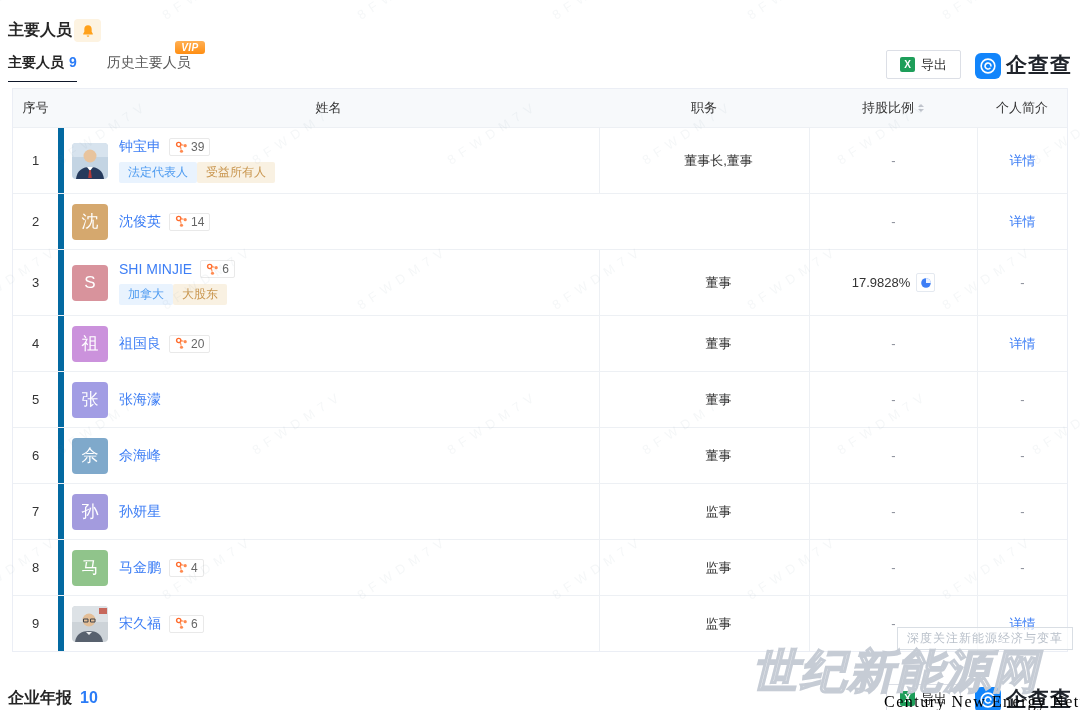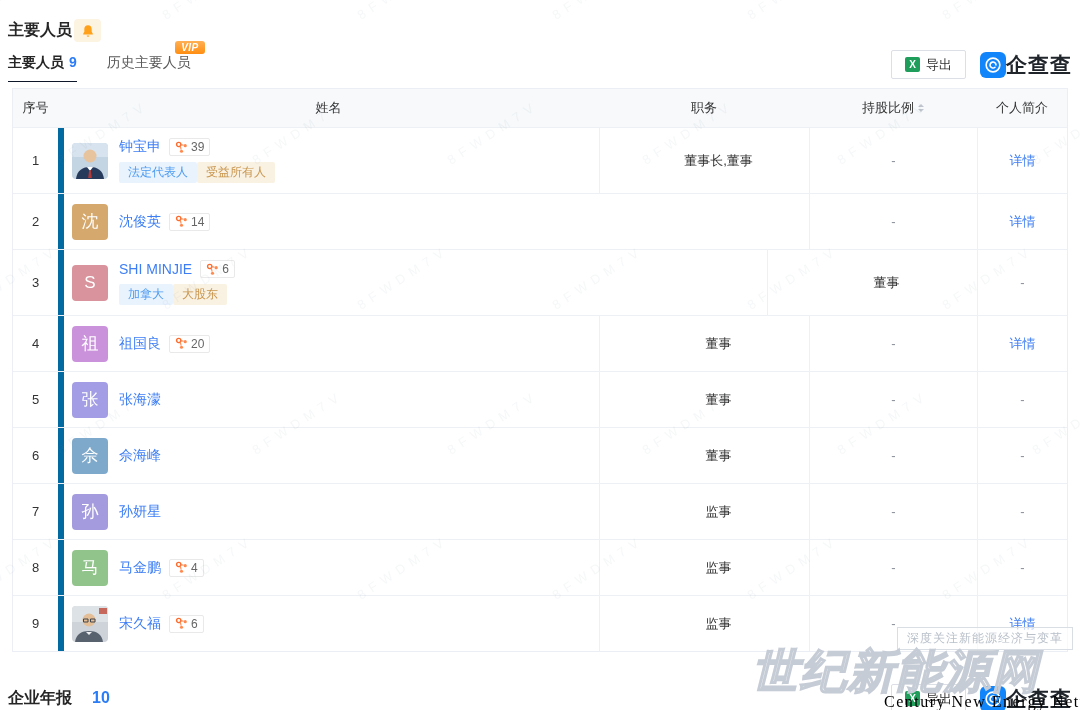--- a/index.html
+++ b/index.html
@@ -18,21 +18,21 @@
   .vip { position:absolute; right:-14px; top:-13px; background:linear-gradient(180deg,#FFB054,#FF8E12);
     color:#fff; font-size:10px; font-weight:bold; font-style:italic; padding:1px 6px; border-radius:3px; letter-spacing:.5px; }
 
   .toolbar { position:absolute; display:flex; align-items:center; gap:14px; }
   .toolbar.top { top:50px; right:8px; }
   .toolbar.bottom { top:684px; right:8px; z-index:10; }
   .export-btn { display:inline-flex; align-items:center; gap:6px; border:1px solid #DCDFE6; border-radius:2px;
     background:#fff; height:29px; padding:0 13px; font-size:13px; color:#333; cursor:pointer; }
   .xls-icon { width:15px; height:15px; background:#1E9E5A; border-radius:2px; color:#fff; font-size:10px;
     font-weight:bold; display:flex; align-items:center; justify-content:center; }
-  .brand { display:flex; align-items:center; }
+  .brand { display:flex; align-items:flex-end; gap:5px; }
   .brand-icon { width:26px; height:26px; border-radius:6px; background:#1285FB; display:flex; align-items:center; justify-content:center; }
   .brand-text { font-size:21px; font-weight:bold; color:#20242B; letter-spacing:1px; }
 
   
   .table { position:absolute; left:12px; width:1056px; top:88px; border:1px solid #EBEEF5; font-size:13px; background:#fff; }
   .thead { display:flex; background:#F7F9FB; height:38px; align-items:center; color:#333; }
   .th { text-align:center; display:flex; align-items:center; justify-content:center; }
   .c1{width:45px;} .c2{flex:1;} .c3{width:210px;} .c4{width:168px;} .c5{width:90px;}
   .sort { display:inline-flex; flex-direction:column; margin-left:4px; }
   .sort i { display:block; width:0; height:0; border:3.5px solid transparent; }
@@ -59,21 +59,21 @@
     padding:1px 5px; font-size:12px; color:#666; margin-left:8px; background:#fff; cursor:pointer; }
   .tag-list { margin-top:6px; display:flex; }
   .tag { font-size:12px; padding:2px 9px; border-radius:2px; }
   .tag.blue { background:#E9F3FE; color:#4E9BF0; }
   .tag.tan  { background:#F9F1E2; color:#C9964F; }
   .pie-box { width:19px; height:19px; border:1px solid #E4E9F0; border-radius:2px; background:#fff;
     display:flex; align-items:center; justify-content:center; cursor:pointer; }
 
   
   .annual { position:absolute; left:8px; top:688px; font-size:16px; font-weight:bold; color:#262626; }
-  .annual .count { color:#2B7CF7; margin-left:20px; }
+  .annual .count { color:#2B7CF7; margin-left:8px; }
 
   
   .wm-tiles { position:absolute; inset:0; z-index:30; pointer-events:none; overflow:hidden; }
   .wm-tiles span { position:absolute; font-size:13px; letter-spacing:6px; color:rgba(120,135,160,.07);
     transform:rotate(-33deg); white-space:nowrap; }
   .wm-slogan { position:absolute; left:897px; top:627px; z-index:31; pointer-events:none;
     border:1px solid #D9DEE4; background:rgba(255,255,255,.62); color:#B9C0CA; font-size:12px;
     padding:2px 9px; letter-spacing:1px; white-space:nowrap; }
   .wm-cn { position:absolute; left:752px; top:641px; z-index:31; pointer-events:none; font-size:46px;
     font-weight:bold; letter-spacing:2px; color:rgba(255,255,255,.18);
@@ -217,20 +217,29 @@
             <span>6</span>
           </span>
         </span>
         <span class="tag-list">
               <span class="tag blue">加拿大</span>
               <span class="tag tan">大股东</span>
             </span>
       </span>
     </div>
     <div class="td td-pos">董事</div>
+    <div class="td td-share">
+      <span>17.9828%</span>
+      <span class="pie-box">
+        <svg width="12" height="12" viewBox="0 0 14 14">
+          <circle cx="7" cy="7" r="5.6" fill="#3D7EF5"></circle>
+          <path d="M7 7V1.4A5.6 5.6 0 0 1 12.6 7z" fill="#fff" opacity="0.9"></path>
+        </svg>
+      </span>
+    </div>
     <div class="td td-profile">-</div>
   </div>
 
   <div class="tr">
     <div class="td td-no">4</div>
     <div class="td td-name">
       <span class="avatar" style="background: rgb(203, 146, 220);">祖</span>
       <span class="name-wrap">
         <span class="name-line">
           <a class="person-name">祖国良</a>

